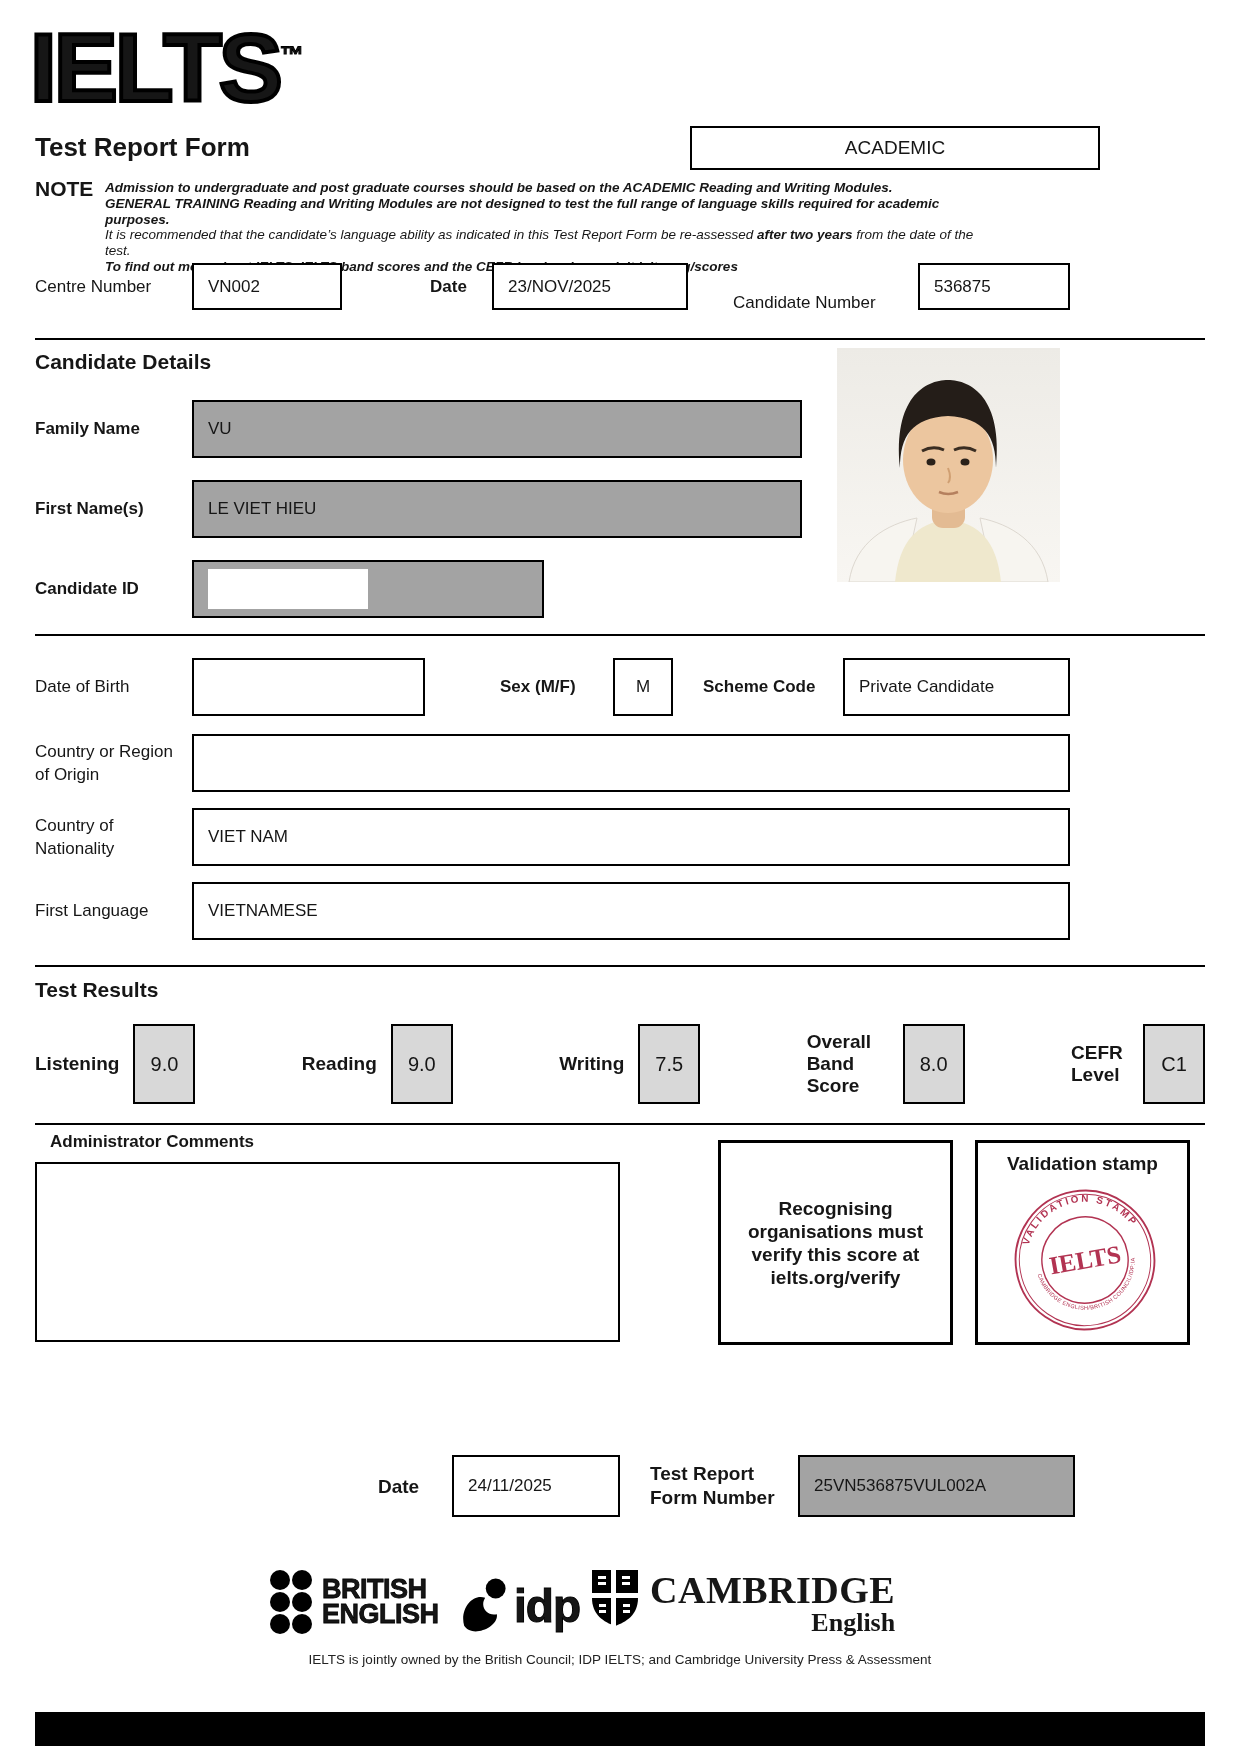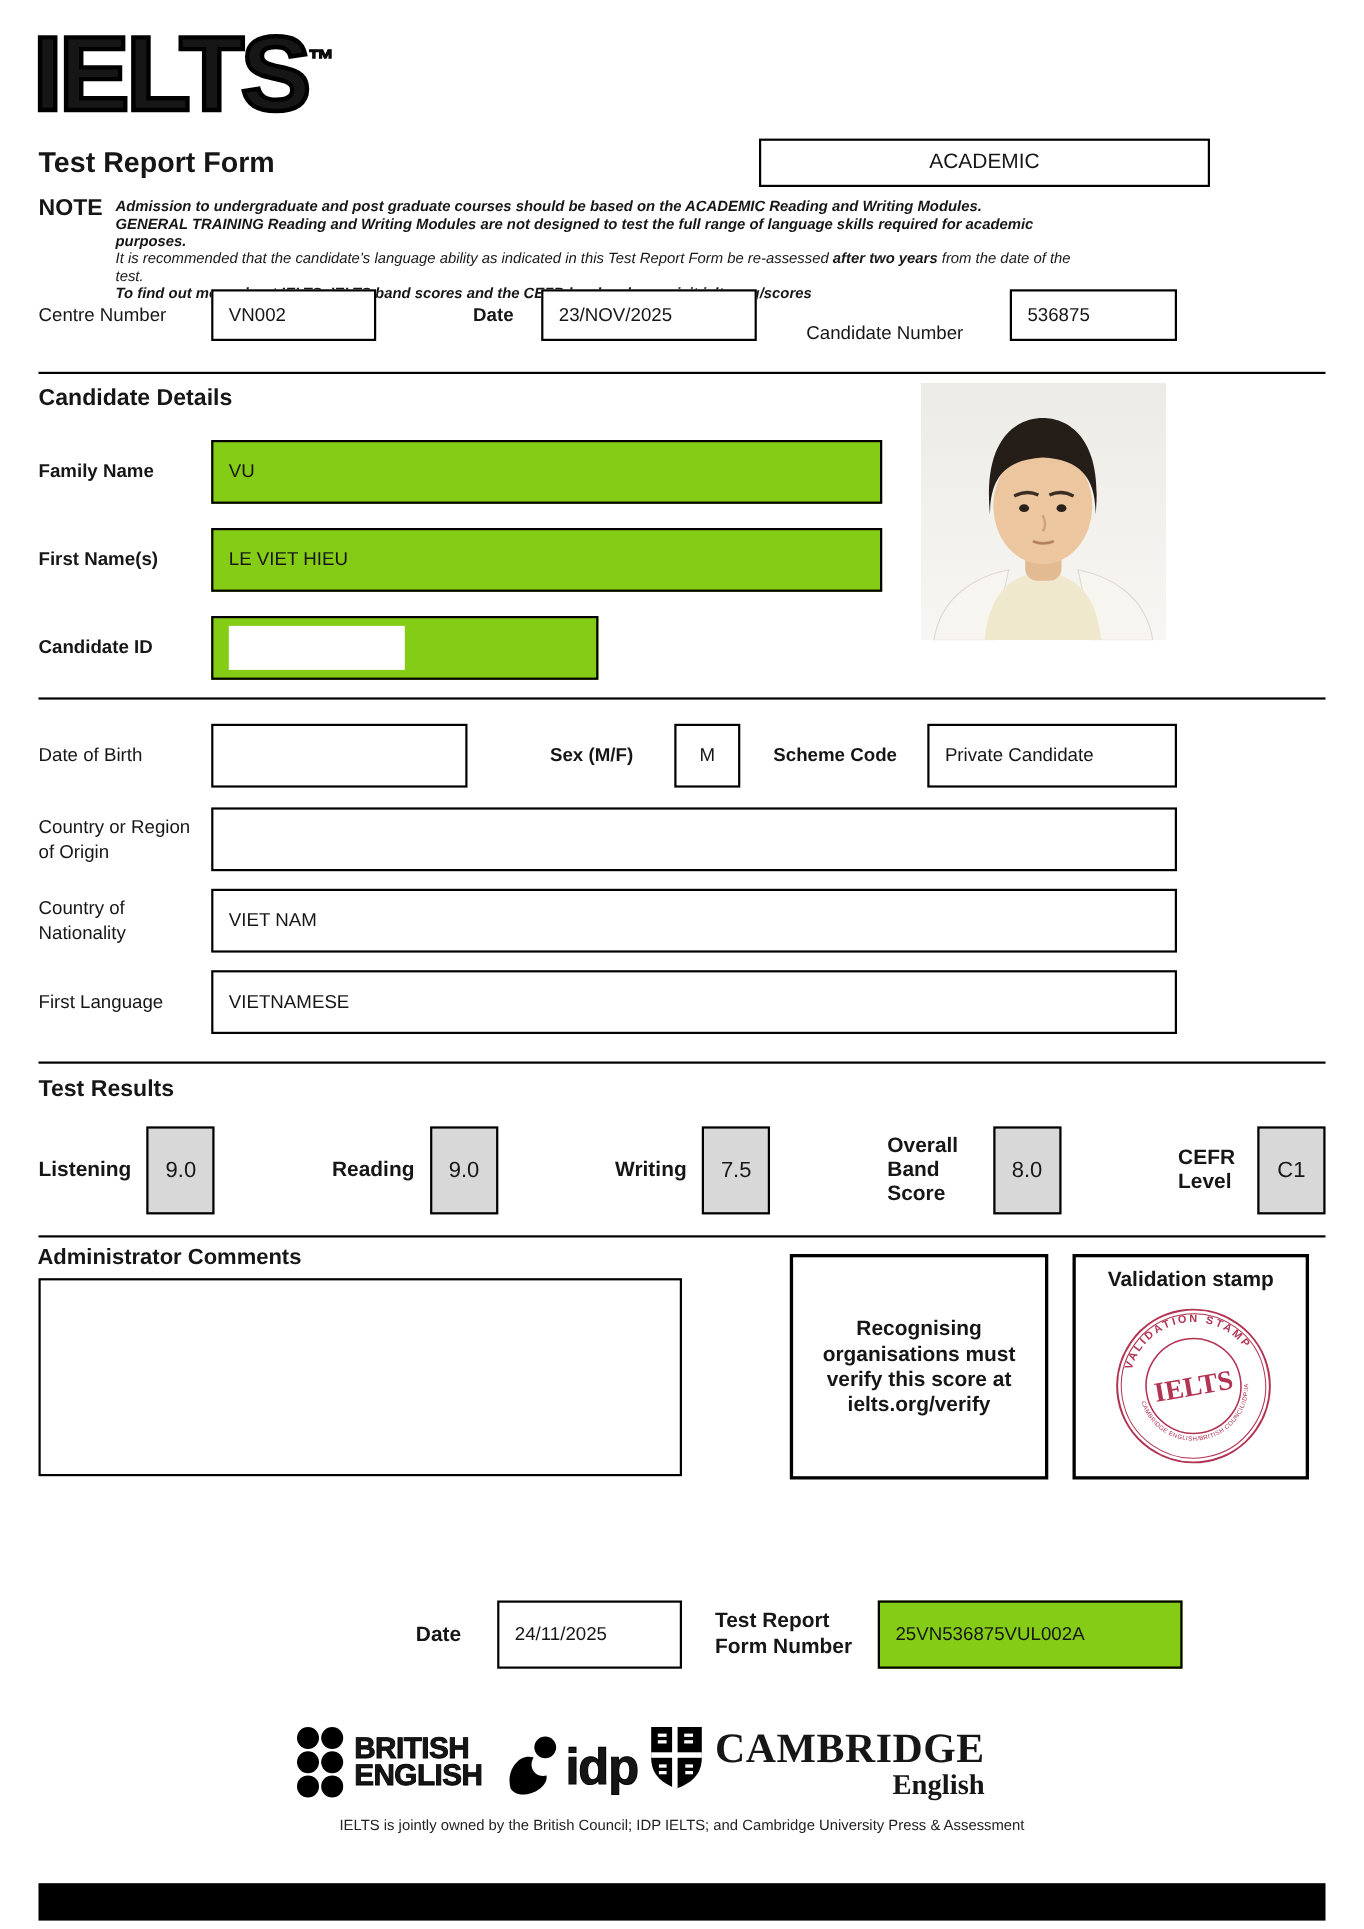--- a/index.html
+++ b/index.html
@@ -4,21 +4,21 @@
 <style>
   html,body{margin:0;padding:0;background:#fff;}
   .page{position:relative;width:1240px;height:1754px;background:#fff;
         font-family:"Liberation Sans",sans-serif;color:#161616;overflow:hidden;}
   .hr{position:absolute;left:35px;width:1170px;height:0;border-top:2px solid #000;}
   .h2{position:absolute;font-size:21px;font-weight:700;}
   .lbl{position:absolute;font-size:17px;}
   .lbl.b{font-weight:700;}
   .box{position:absolute;border:2px solid #000;background:#fff;box-sizing:border-box;
        display:flex;align-items:center;padding:0 14px;font-size:17px;}
-  .box.gray{background:#84cc16;}
+  .box.gray{background:#a3a3a3;}
   .box.center{justify-content:center;padding:0;}
 
   
   .logo{position:absolute;left:30px;top:20px;font-size:96px;font-weight:700;
         letter-spacing:-3px;-webkit-text-stroke:4px #000;line-height:1;}
   .logo .tm{font-size:24px;-webkit-text-stroke:1px #000;vertical-align:38px;letter-spacing:0;}
   .trf-title{position:absolute;left:35px;top:132px;font-size:26px;font-weight:700;}
   .academic-box{position:absolute;left:690px;top:126px;width:410px;height:44px;
         border:2px solid #000;box-sizing:border-box;display:flex;align-items:center;
         justify-content:center;font-size:19px;}
@@ -217,21 +217,21 @@
     <div class="score-group">
       <div class="score-label w58">CEFR Level</div>
       <div class="score-box">
           <span>C1</span>
         </div>
     </div>
   </div>
 
   <div class="hr" style="top:1123px;"></div>
 
-  <div class="h2" style="left:34px;top:1132px;font-size:20px;">Administrator Comments</div>
+  <div class="h2" style="left:50px;top:1132px;font-size:17px;">Administrator Comments</div>
   <div class="admin-box"><span></span></div>
 
   <div class="recog-box">
     <div class="recog-text">Recognising organisations must verify this score at ielts.org/verify</div>
   </div>
 
   <div class="valid-box">
     <div class="valid-title">Validation stamp</div>
     <svg class="stamp" viewBox="0 0 160 160">
       <defs>

